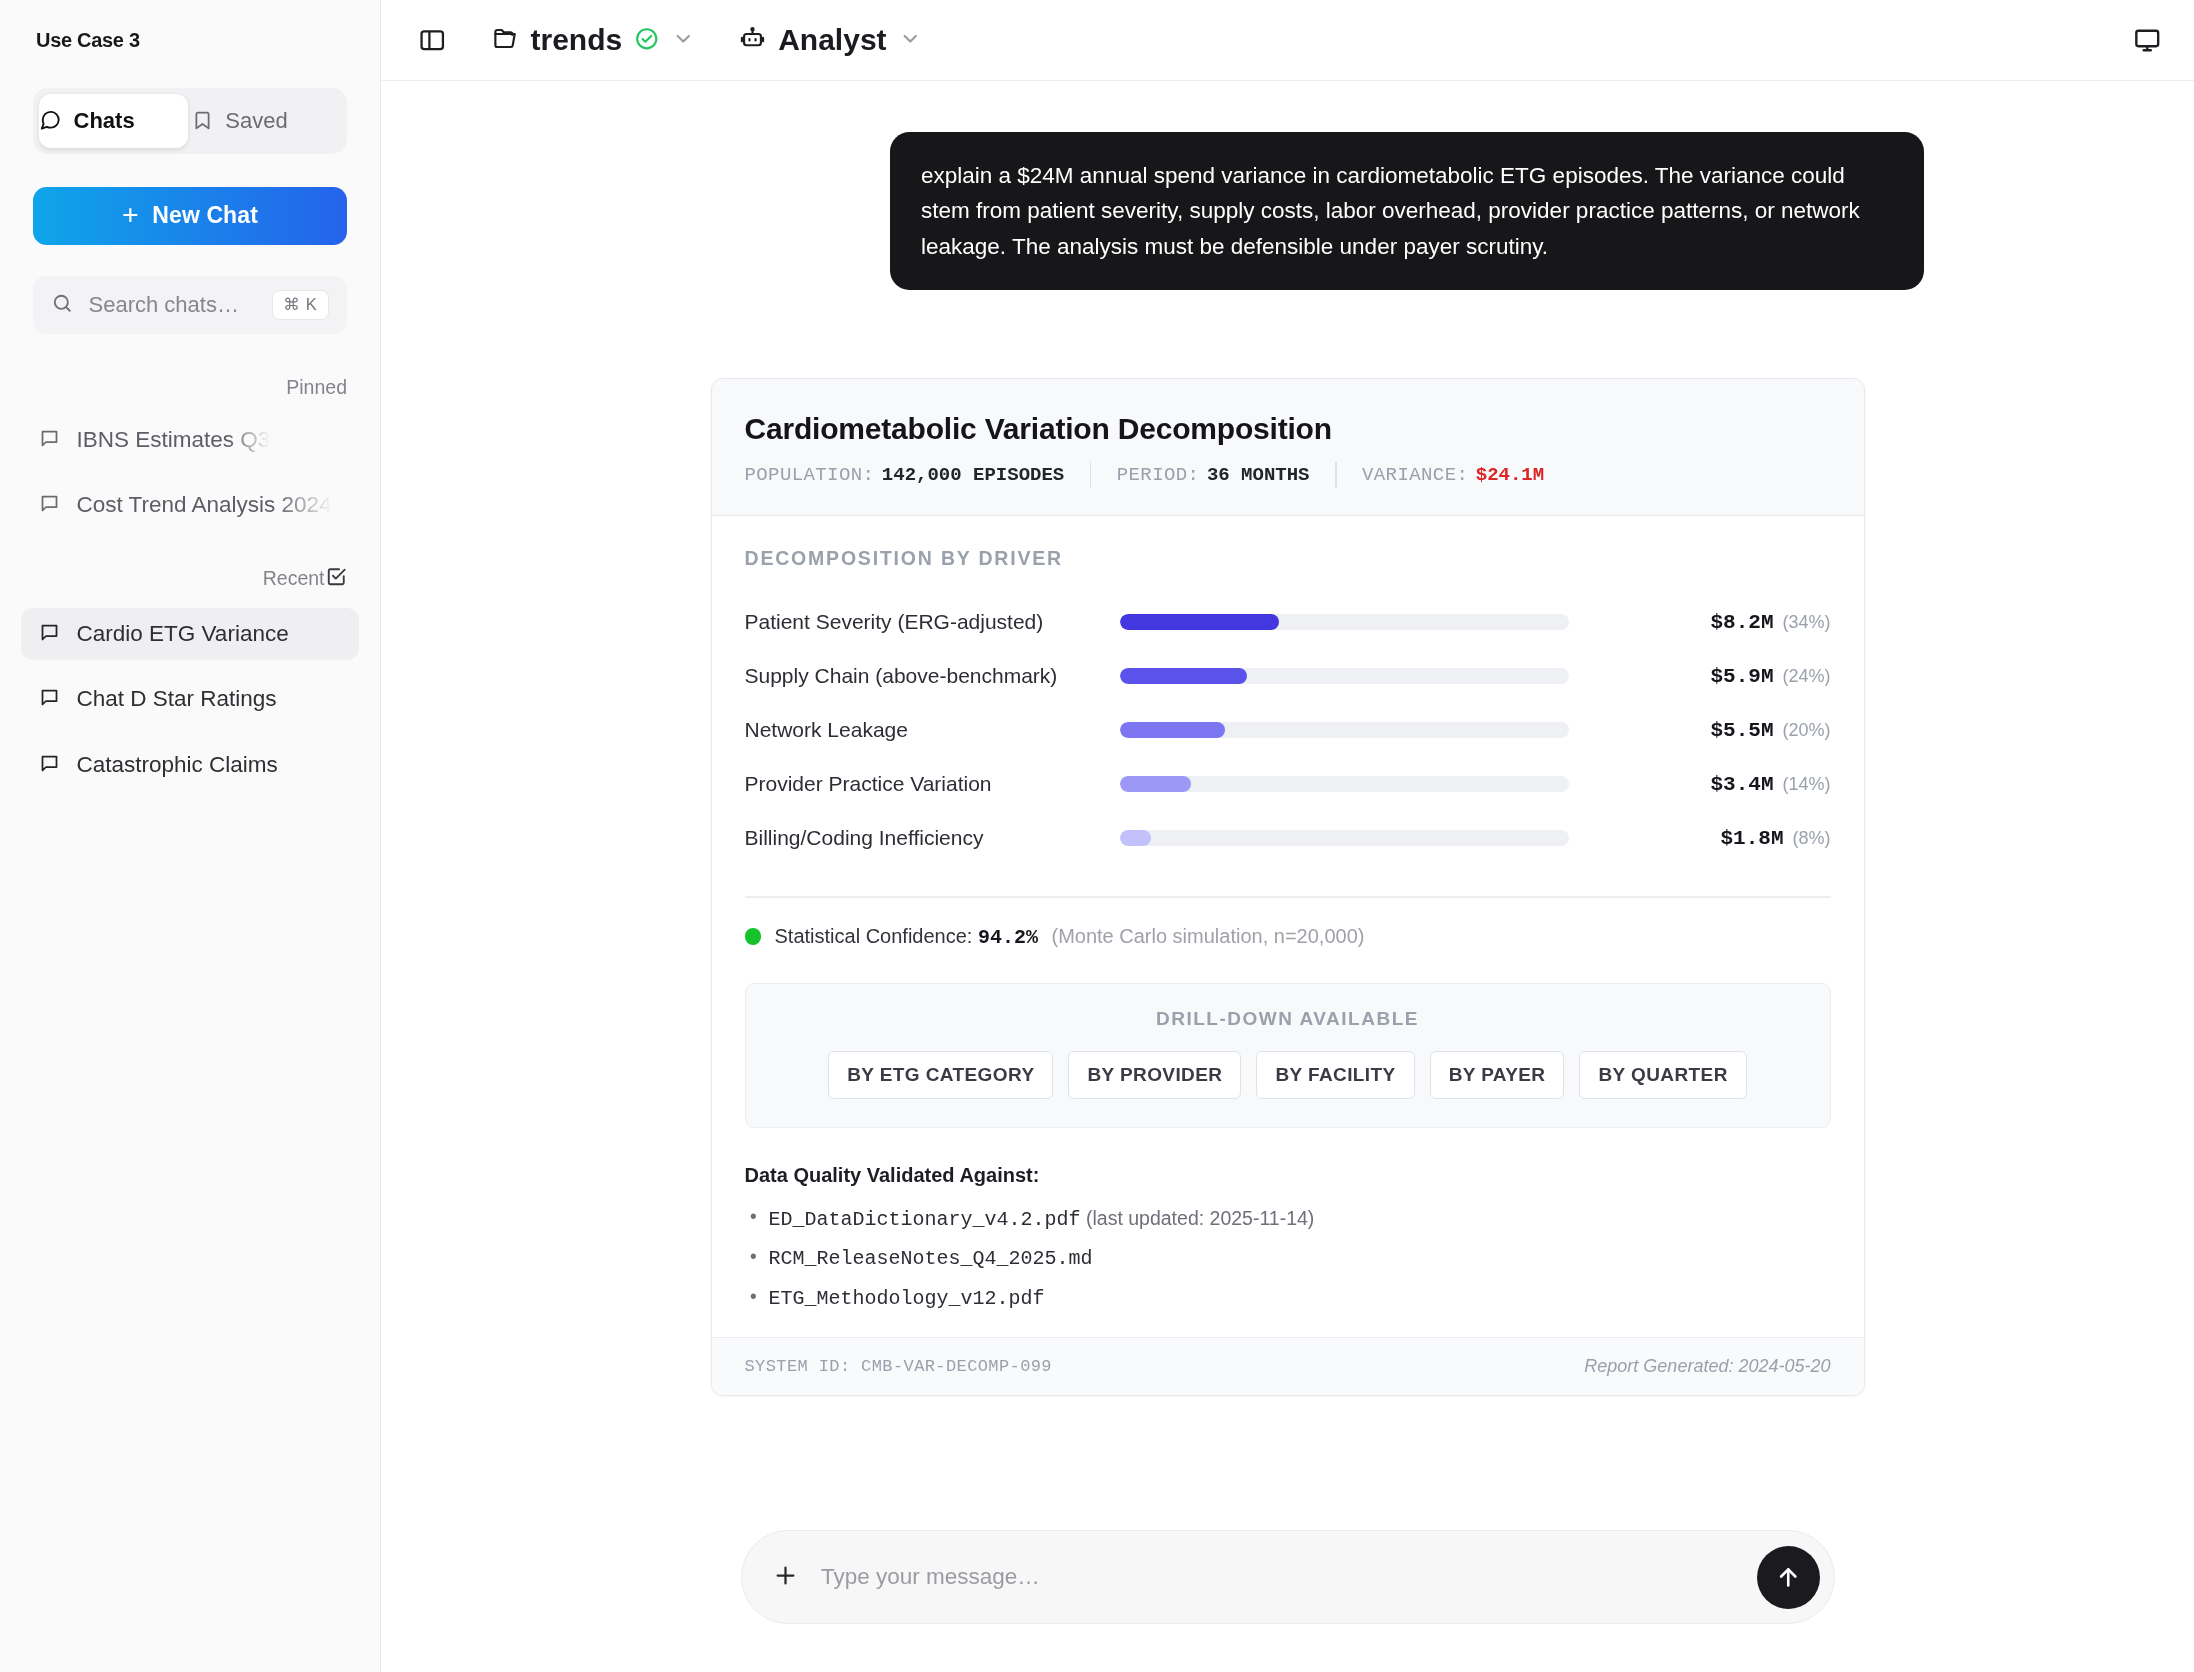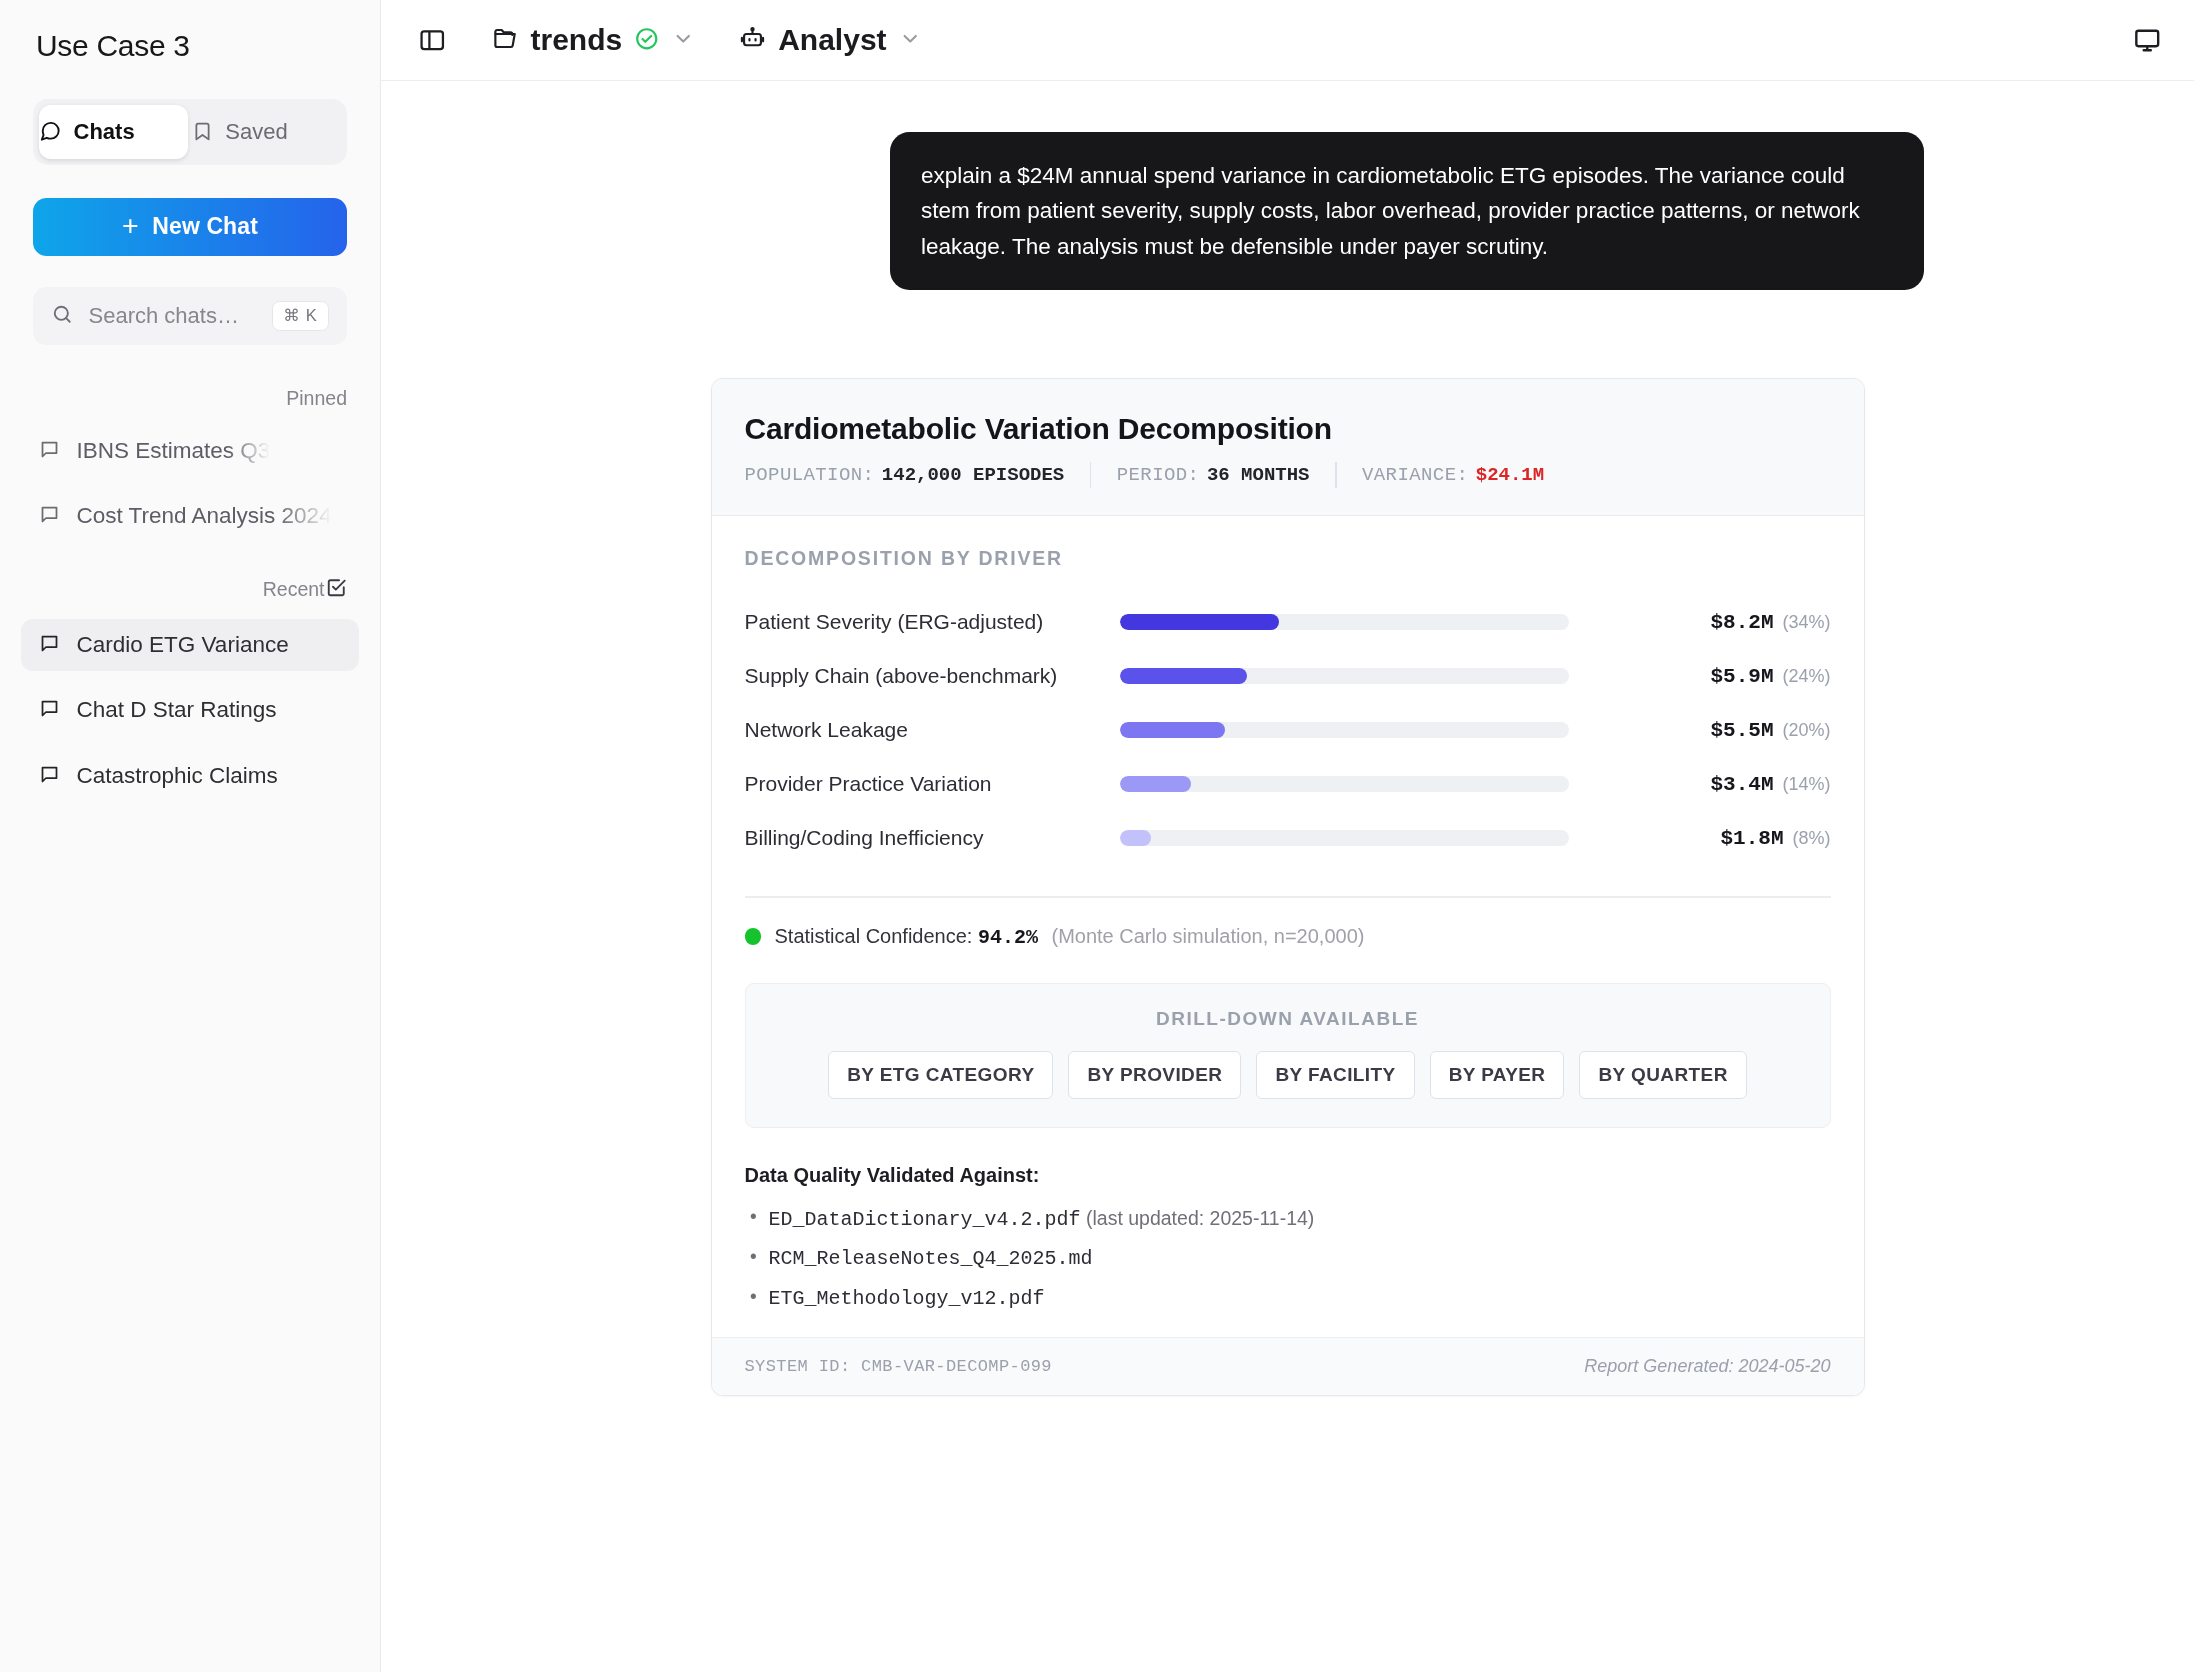--- a/index.html
+++ b/index.html
@@ -13,21 +13,21 @@
 
   
   .sidebar {
     width: 381px; height: 100%;
     background: #fafafa;
     border-right: 1.5px solid #e9e9eb;
     flex: 0 0 381px;
     position: relative;
   }
   .sb-title {
-    font-size: 30px; font-weight: 400; color: #18181b;
+    font-size: 20px; font-weight: 700; color: #18181b;
     padding: 28.5px 0 0 36px; letter-spacing: -0.3px;
   }
   .seg-wrap {
     margin: 36px 33px 0 33px;
     background: #f1f1f3;
     border-radius: 15px;
     display: flex; padding: 6px; gap: 4.5px;
   }
   .seg {
     flex: 1; display: flex; align-items: center; 
@@ -486,16 +486,32 @@
 
           <div class="card-foot">
             <span class="foot-l">SYSTEM ID: CMB-VAR-DECOMP-099</span>
             <span class="foot-r">Report Generated: 2024-05-20</span>
           </div>
 
         </div>
       </div>
     </div>
 
+    <div class="composer-wrap">
+      <div class="composer">
+        <span>
+          <svg width="27" height="27" viewBox="0 0 24 24" fill="none" stroke="#28282e" stroke-width="2" stroke-linecap="round">
+              <path d="M12 5v14M5 12h14"></path>
+            </svg>
+        </span>
+        <span class="composer-ph">Type your message…</span>
+        <span class="send-btn">
+          <svg width="28.5" height="28.5" viewBox="0 0 24 24" fill="none" stroke="#ffffff" stroke-width="2.2" stroke-linecap="round" stroke-linejoin="round">
+              <path d="M12 19V5.6"></path>
+              <path d="M6 11.4L12 5.4l6 6"></path>
+            </svg>
+        </span>
+      </div>
+    </div>
 
   </section>
 </div>
 
 
 </body></html>

